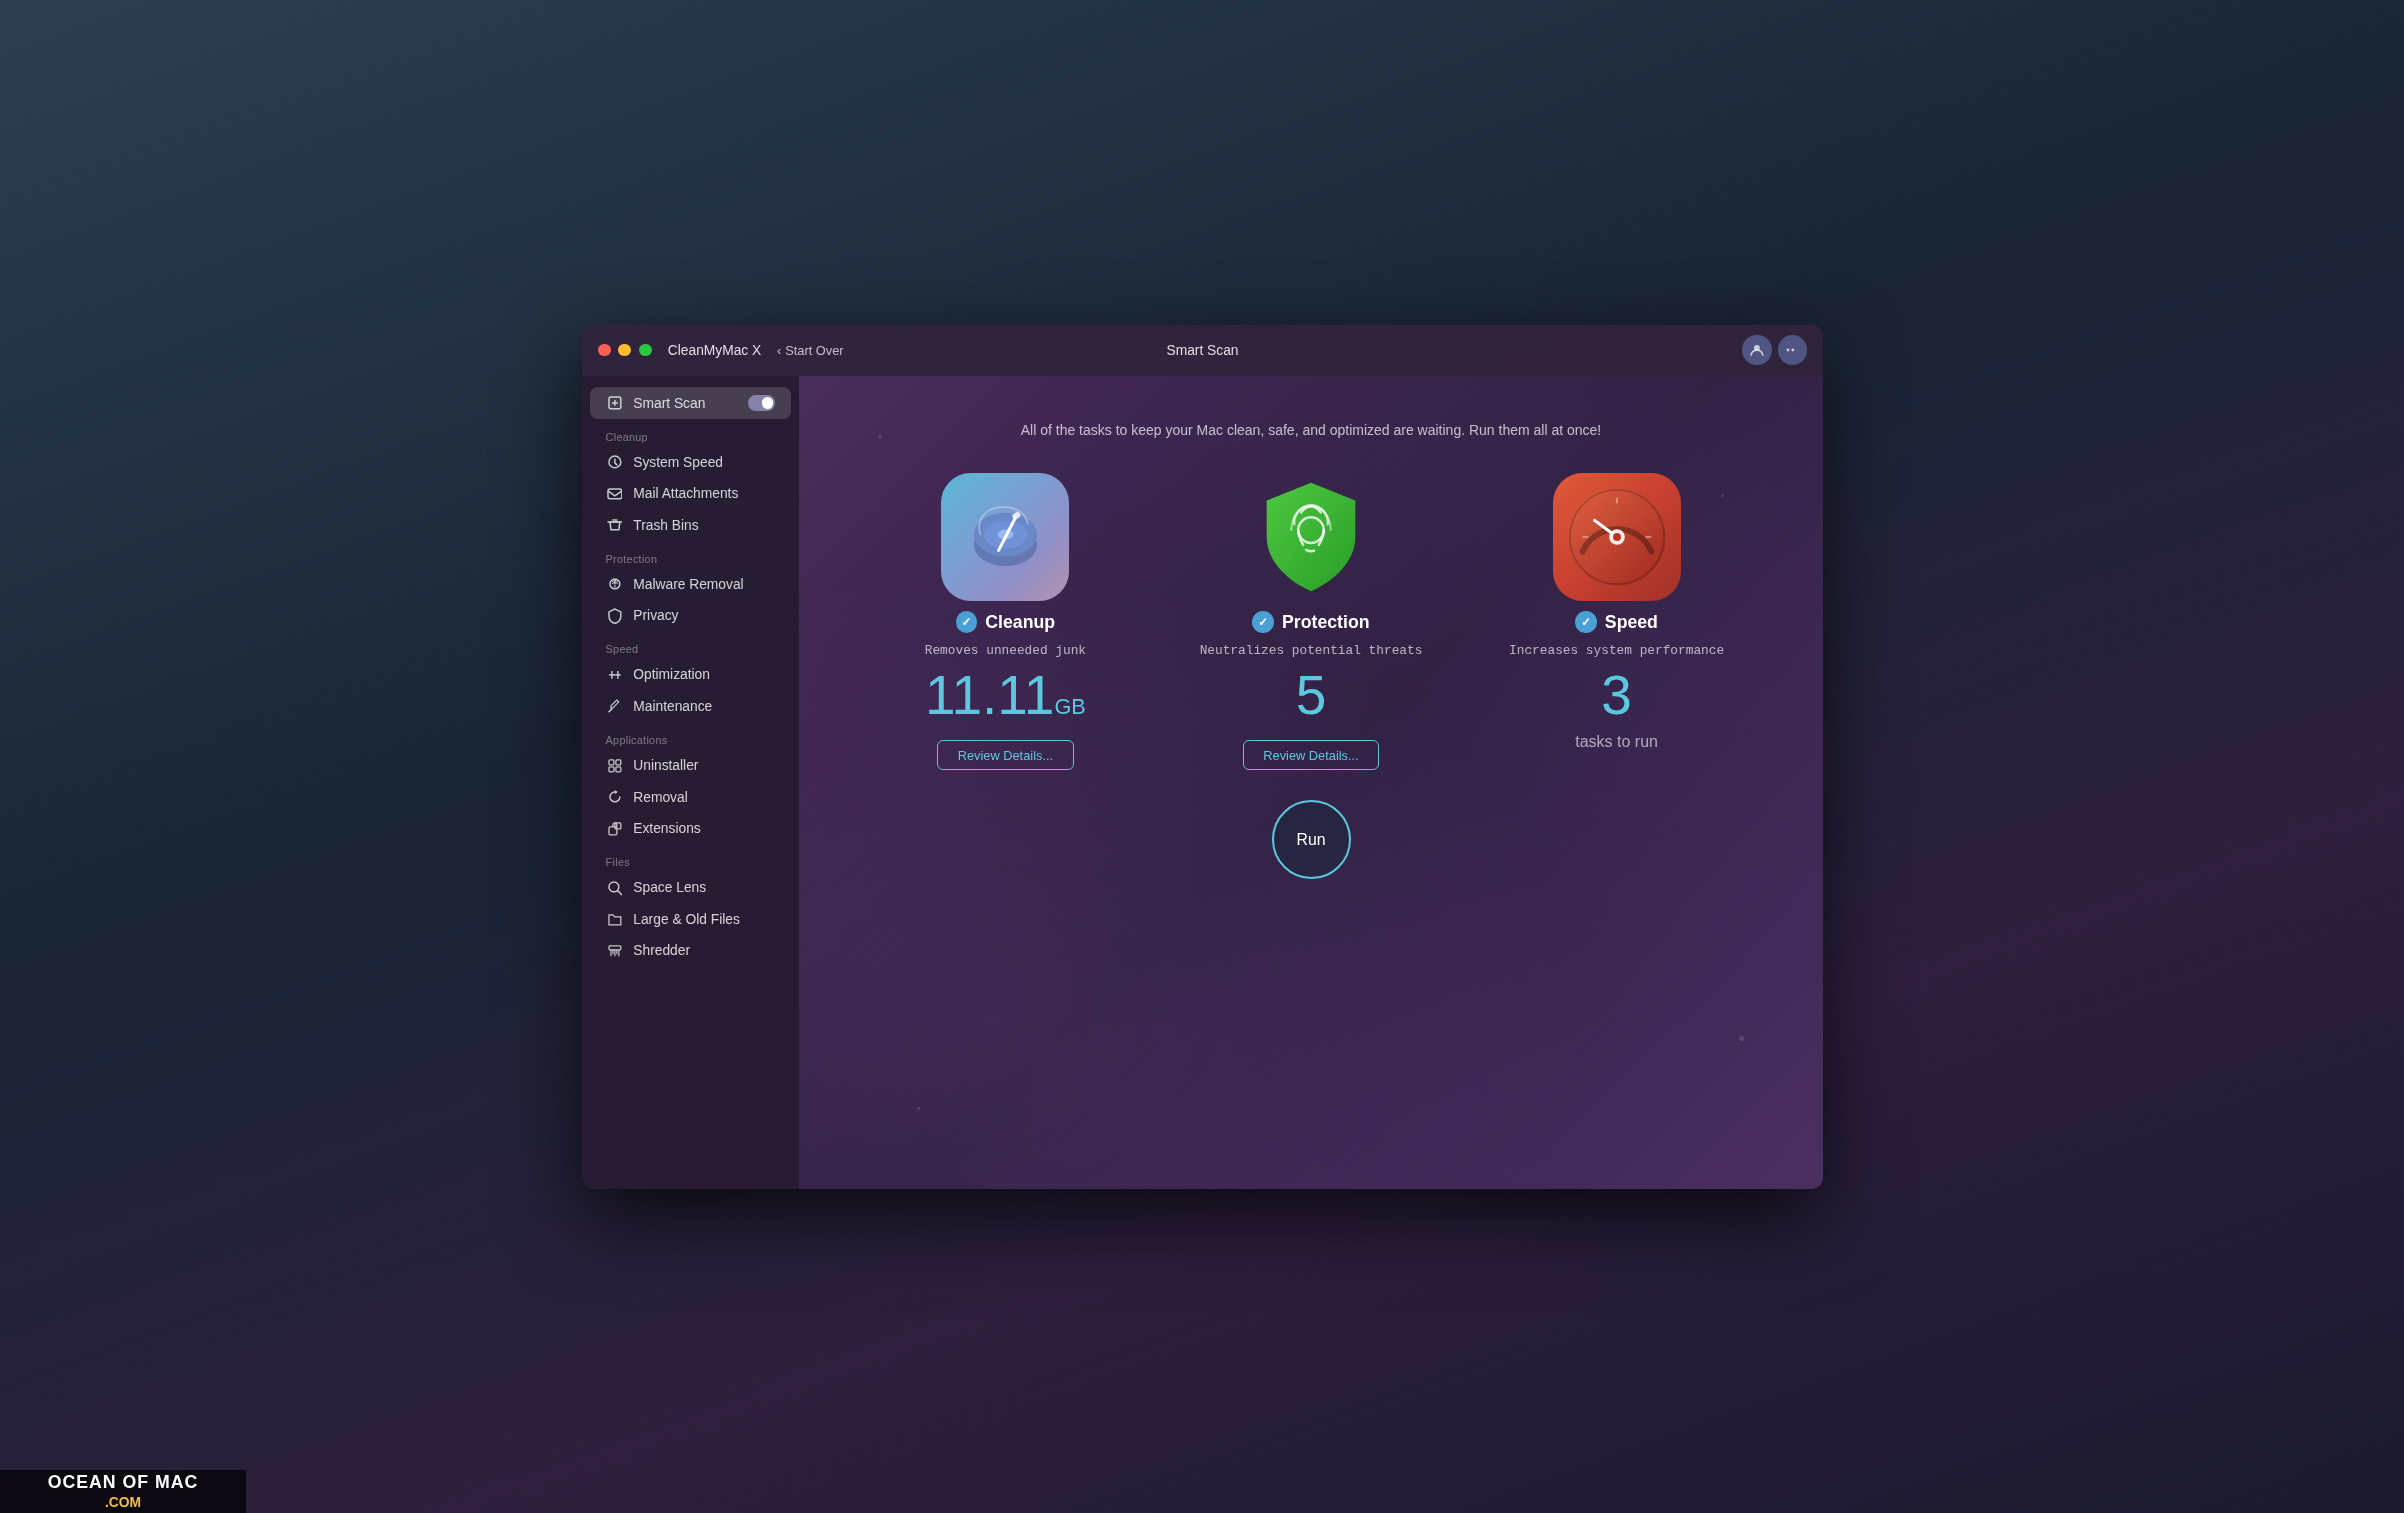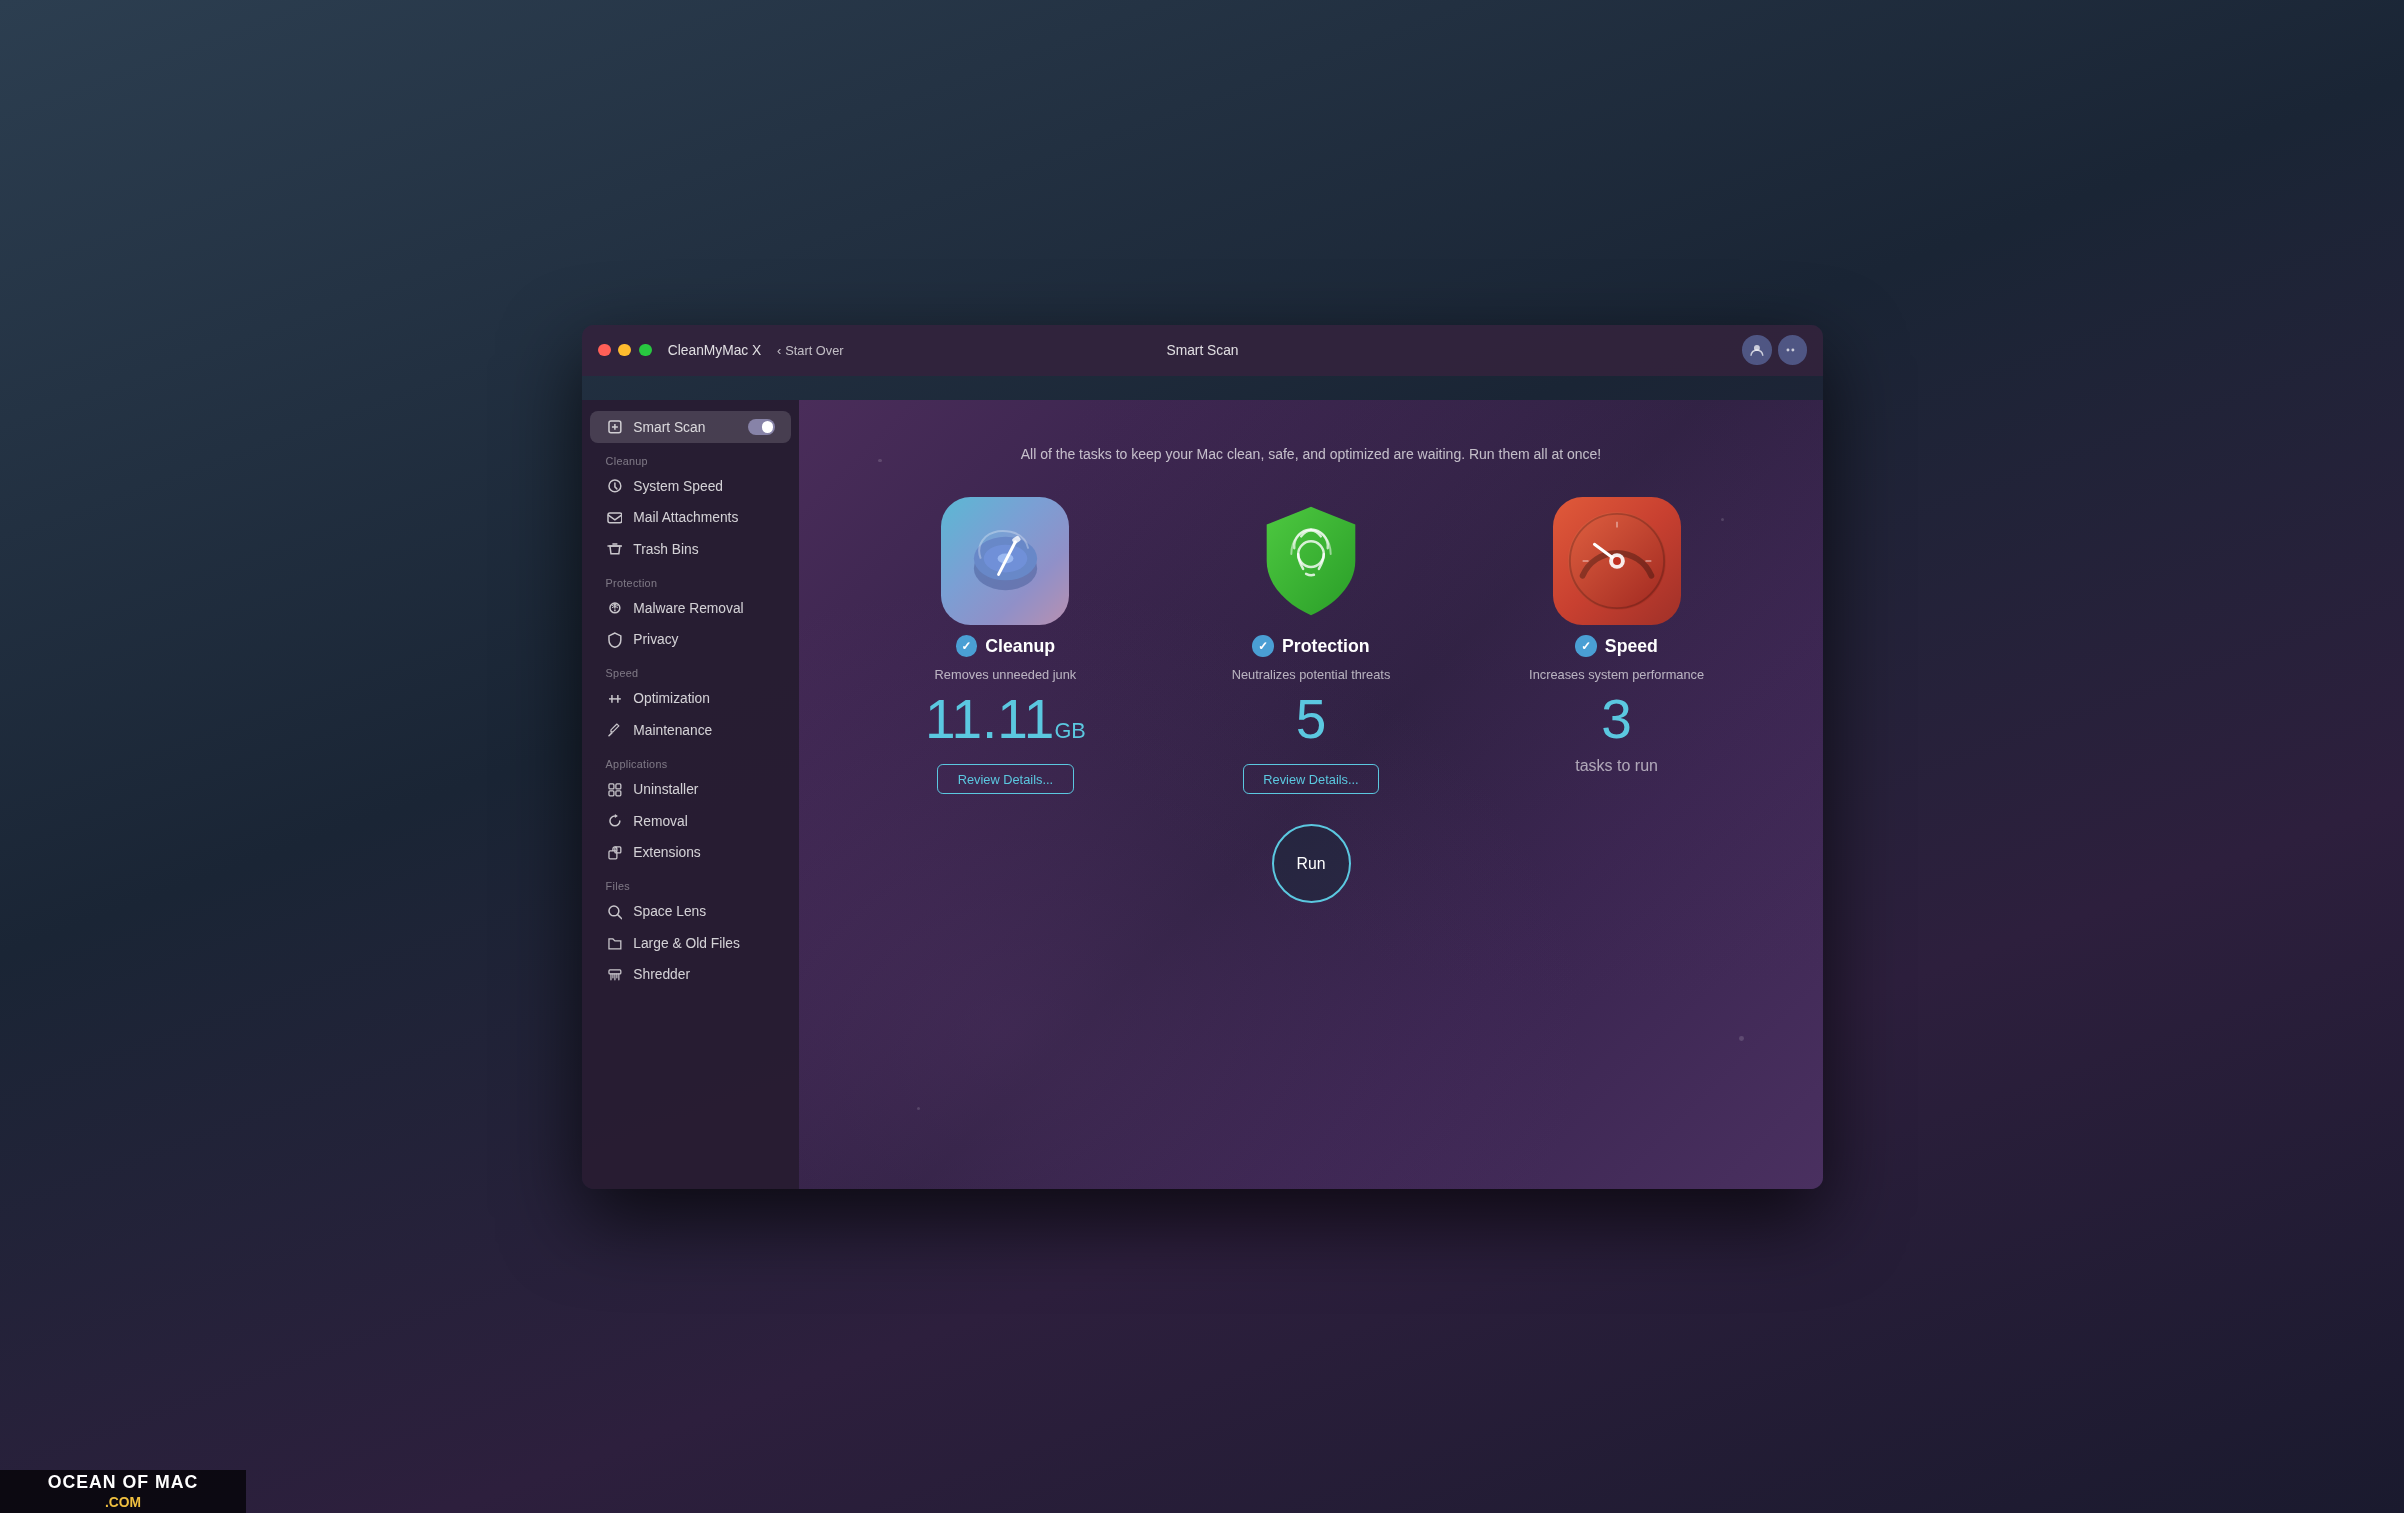--- a/index.html
+++ b/index.html
@@ -23,21 +23,20 @@
     .window {
       position: relative;
       width: 1241px;
       height: 864px;
       background: transparent;
       border-radius: 11.8px;
       overflow: hidden;
       box-shadow: 0 29.6px 79px rgba(0,0,0,0.7);
       display: flex;
       flex-direction: column;
-      gap: 24px;
     }
 
     .titlebar {
       height: 51px;
       background: rgba(50, 35, 60, 0.95);
       display: flex;
       align-items: center;
       padding: 0 15.8px;
       position: relative;
       flex-shrink: 0;
@@ -279,20 +278,21 @@
       justify-content: center;
       color: white;
       font-size: 11.8px;
     }
     .card-label .check-icon.blue-light { background: #4a9fd4; }
 
     .card-desc {
       font-size: 12.8px;
       color: rgba(255,255,255,0.65);
       text-align: left;
+      font-family: Liberation Mono, monospace;
     }
 
     .card-number {
       font-size: 55px;
       font-weight: 300;
       color: #5bc8e0;
       line-height: 1;
     }
 
     .card-number .unit {

